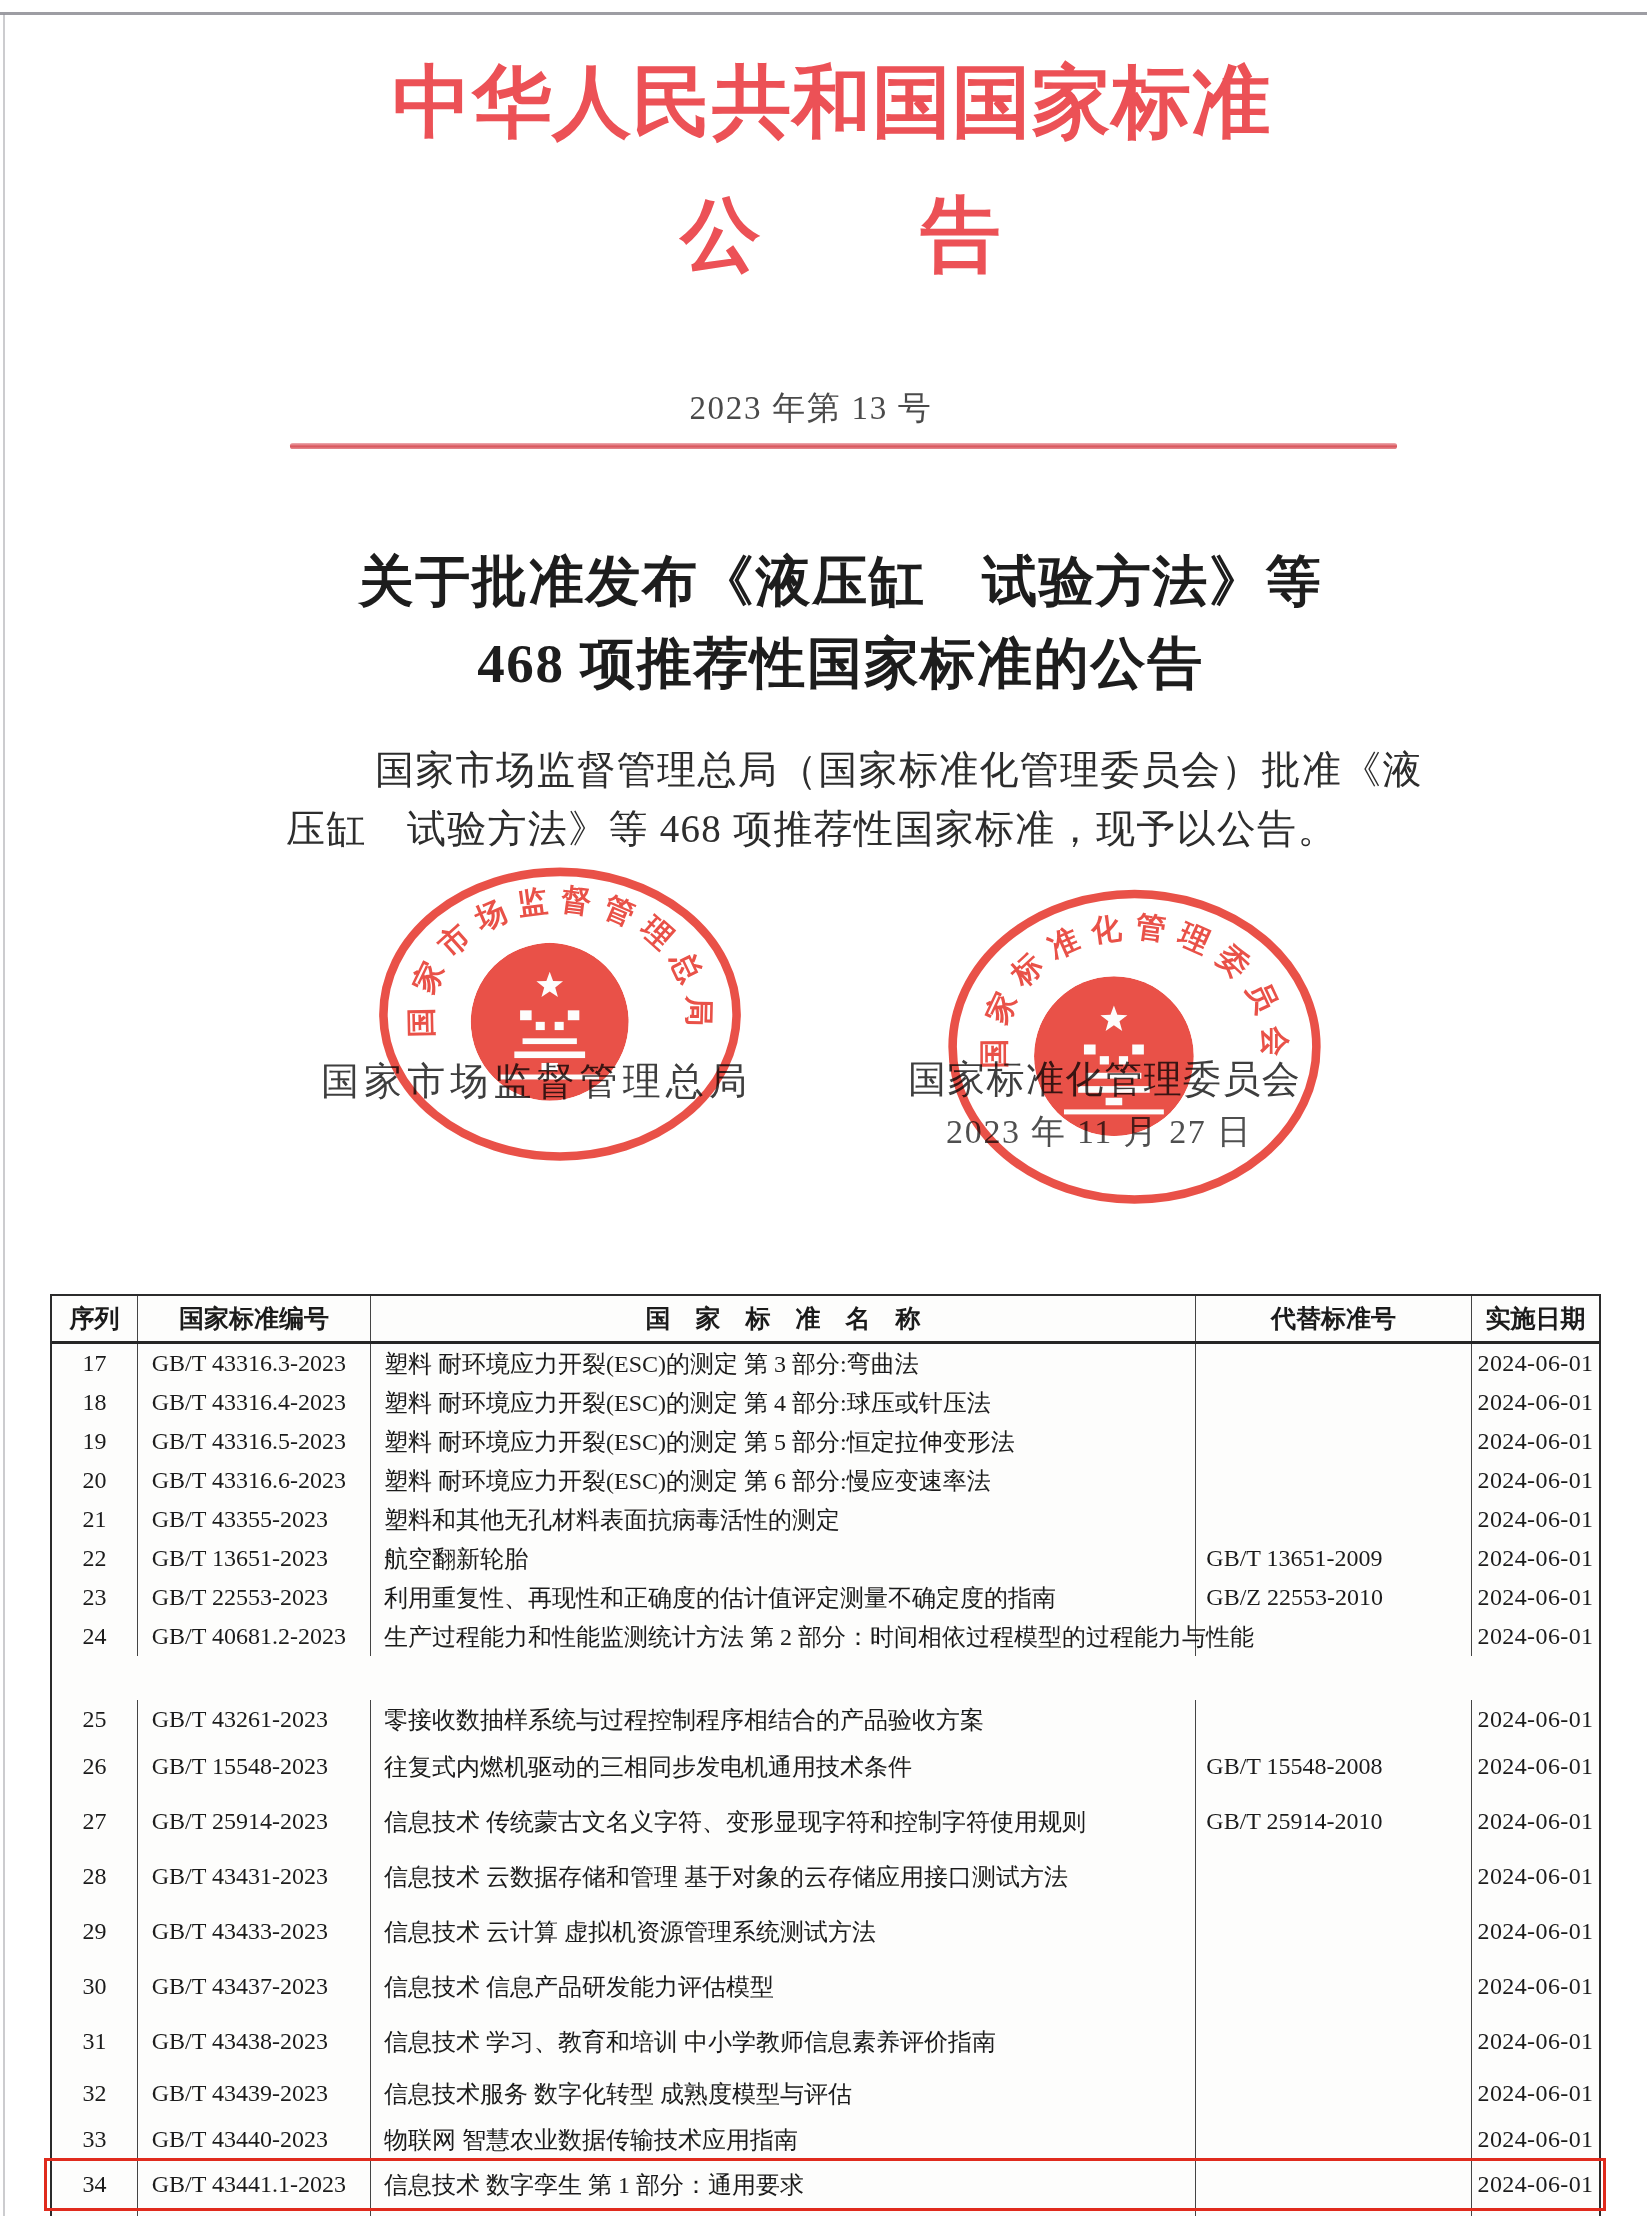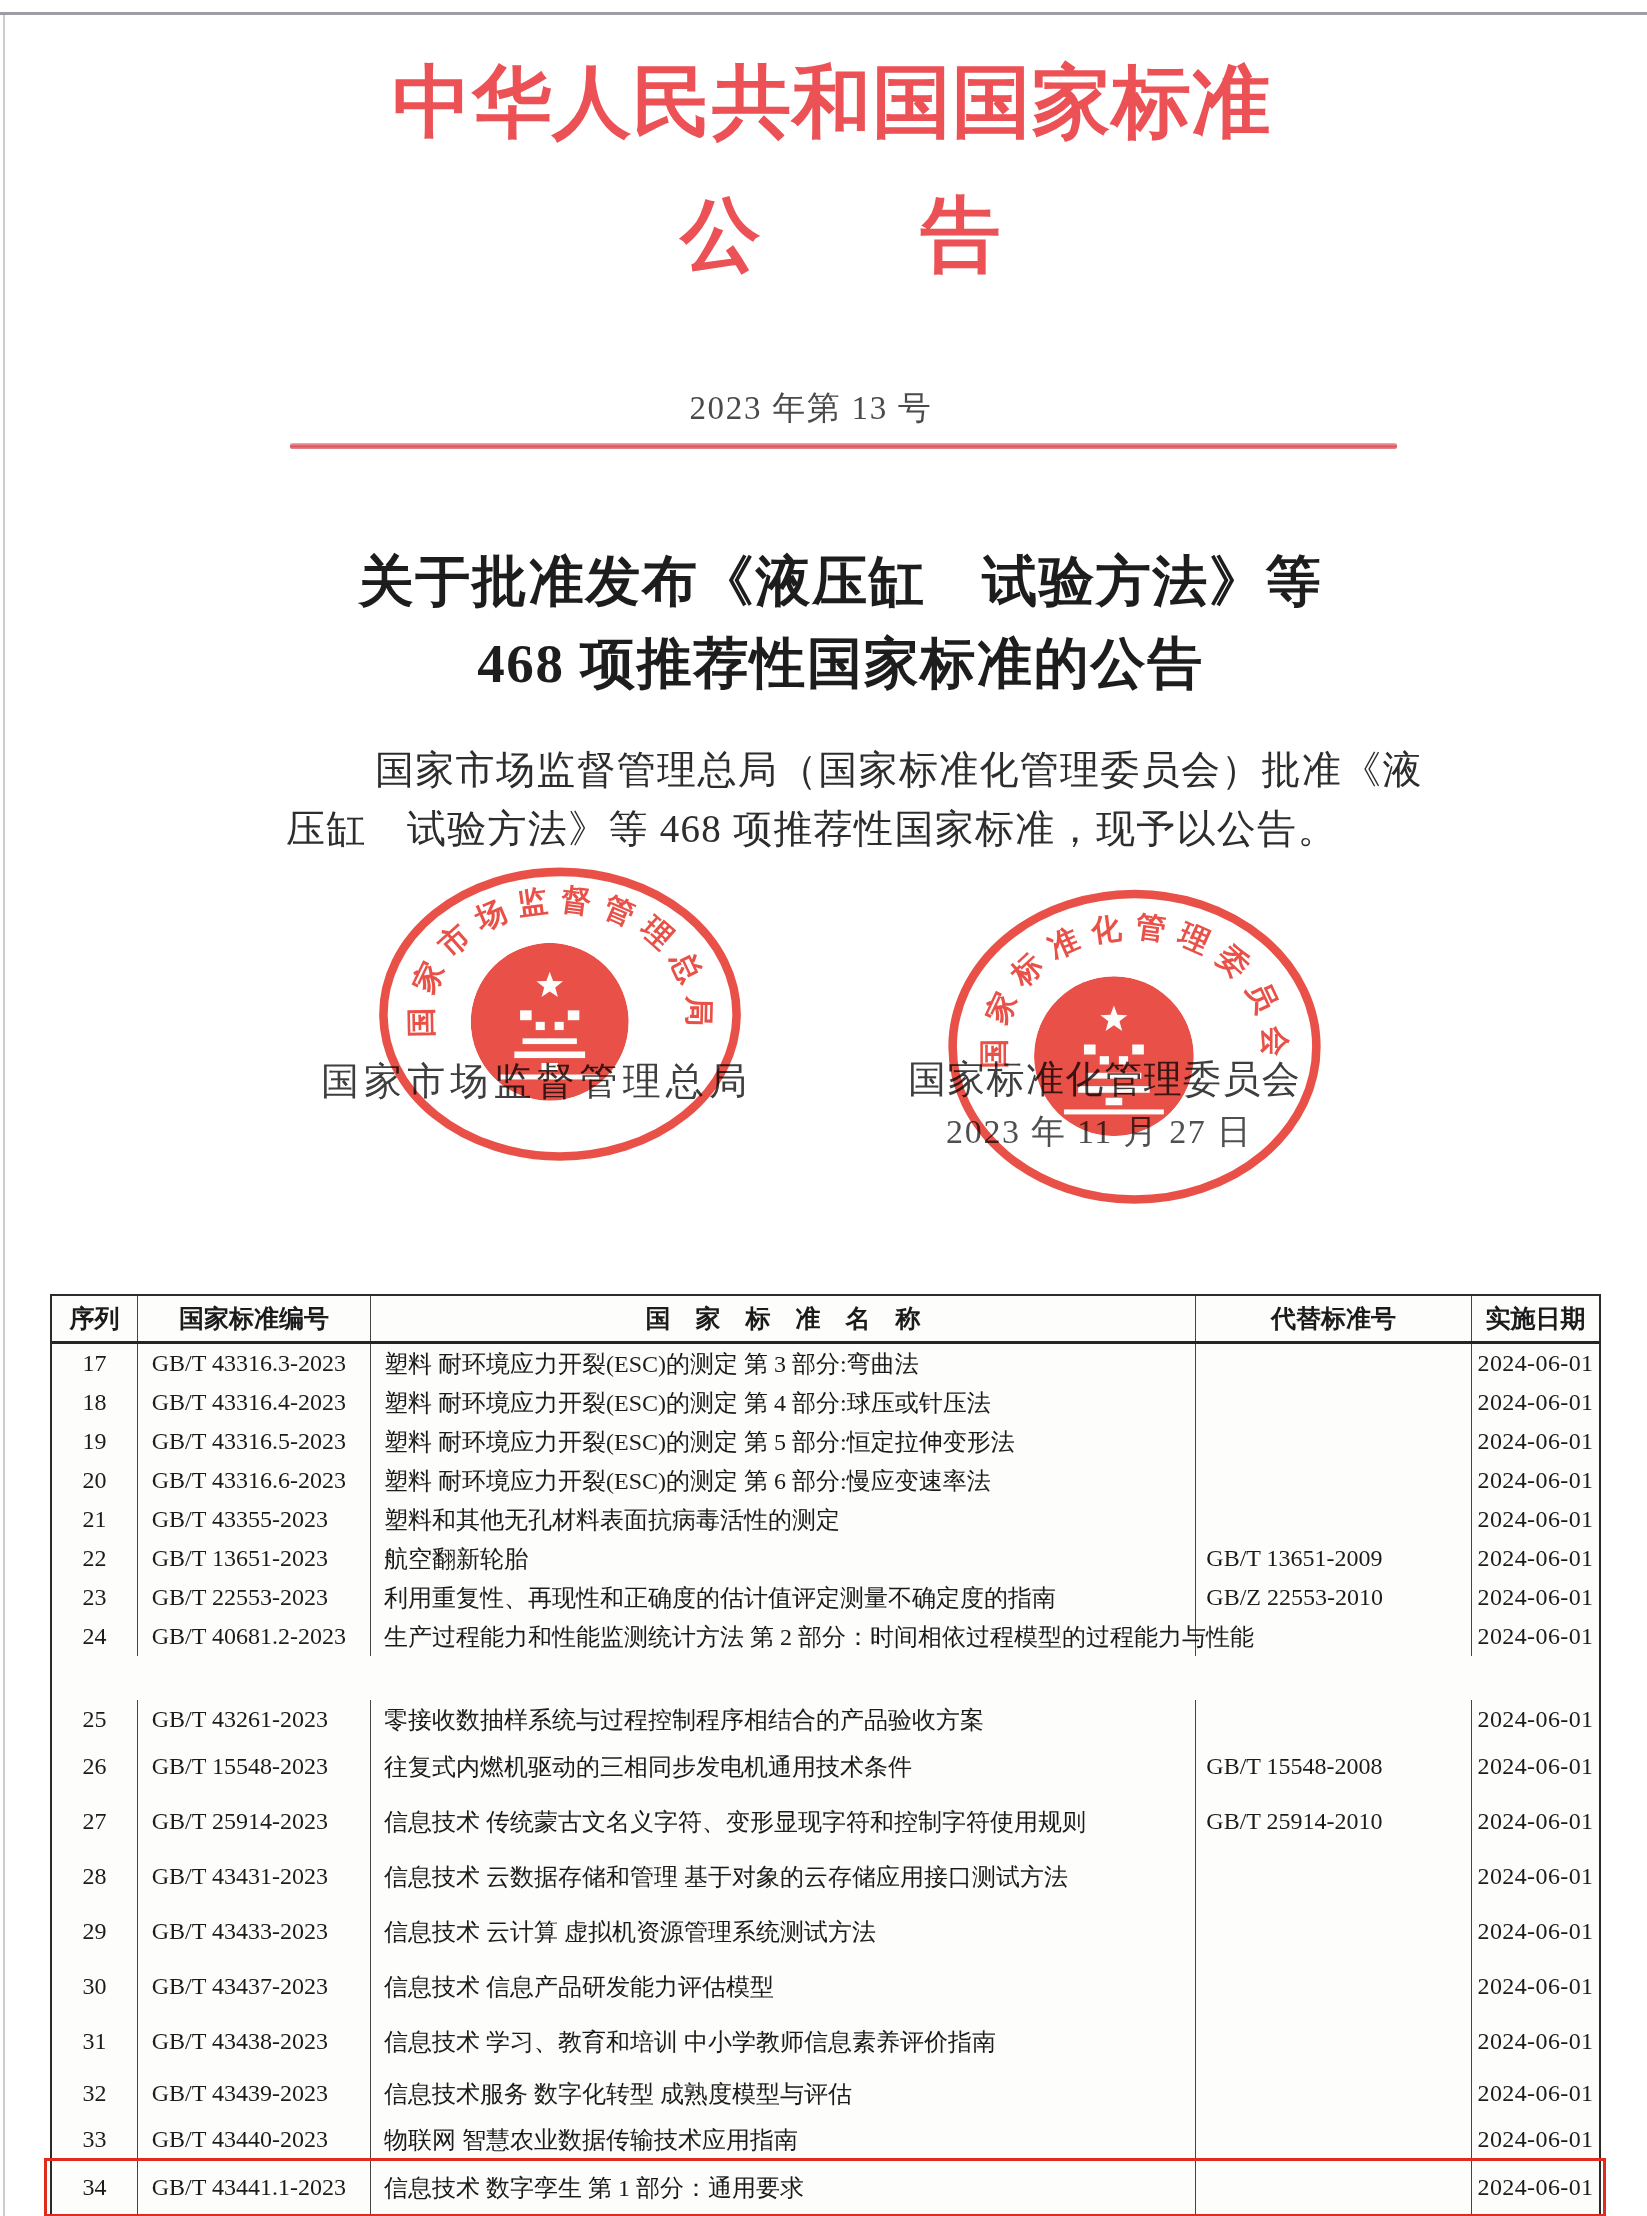--- a/index.html
+++ b/index.html
@@ -272,21 +272,21 @@
     <div class="td c-rep"></div>
     <div class="td c-date">2024-06-01</div>
   </div>
         <div class="tr" style="height: 43px;">
     <div class="td c-seq">33</div>
     <div class="td c-code">GB/T 43440-2023</div>
     <div class="td c-name">物联网 智慧农业数据传输技术应用指南</div>
     <div class="td c-rep"></div>
     <div class="td c-date">2024-06-01</div>
   </div>
-        <div class="tr highlight" style="height: 53px; border-radius: 11px;">
+        <div class="tr highlight" style="height: 47px; border-radius: 11px;">
     <div class="td c-seq">34</div>
     <div class="td c-code">GB/T 43441.1-2023</div>
     <div class="td c-name">信息技术 数字孪生 第 1 部分：通用要求</div>
     <div class="td c-rep"></div>
     <div class="td c-date">2024-06-01</div>
   </div>
         <div class="tr" style="height: 43px;">
     <div class="td c-seq">35</div>
     <div class="td c-code">GB/T 43442-2032</div>
     <div class="td c-name">智慧城市 城市智能服务体系构建指南</div>

